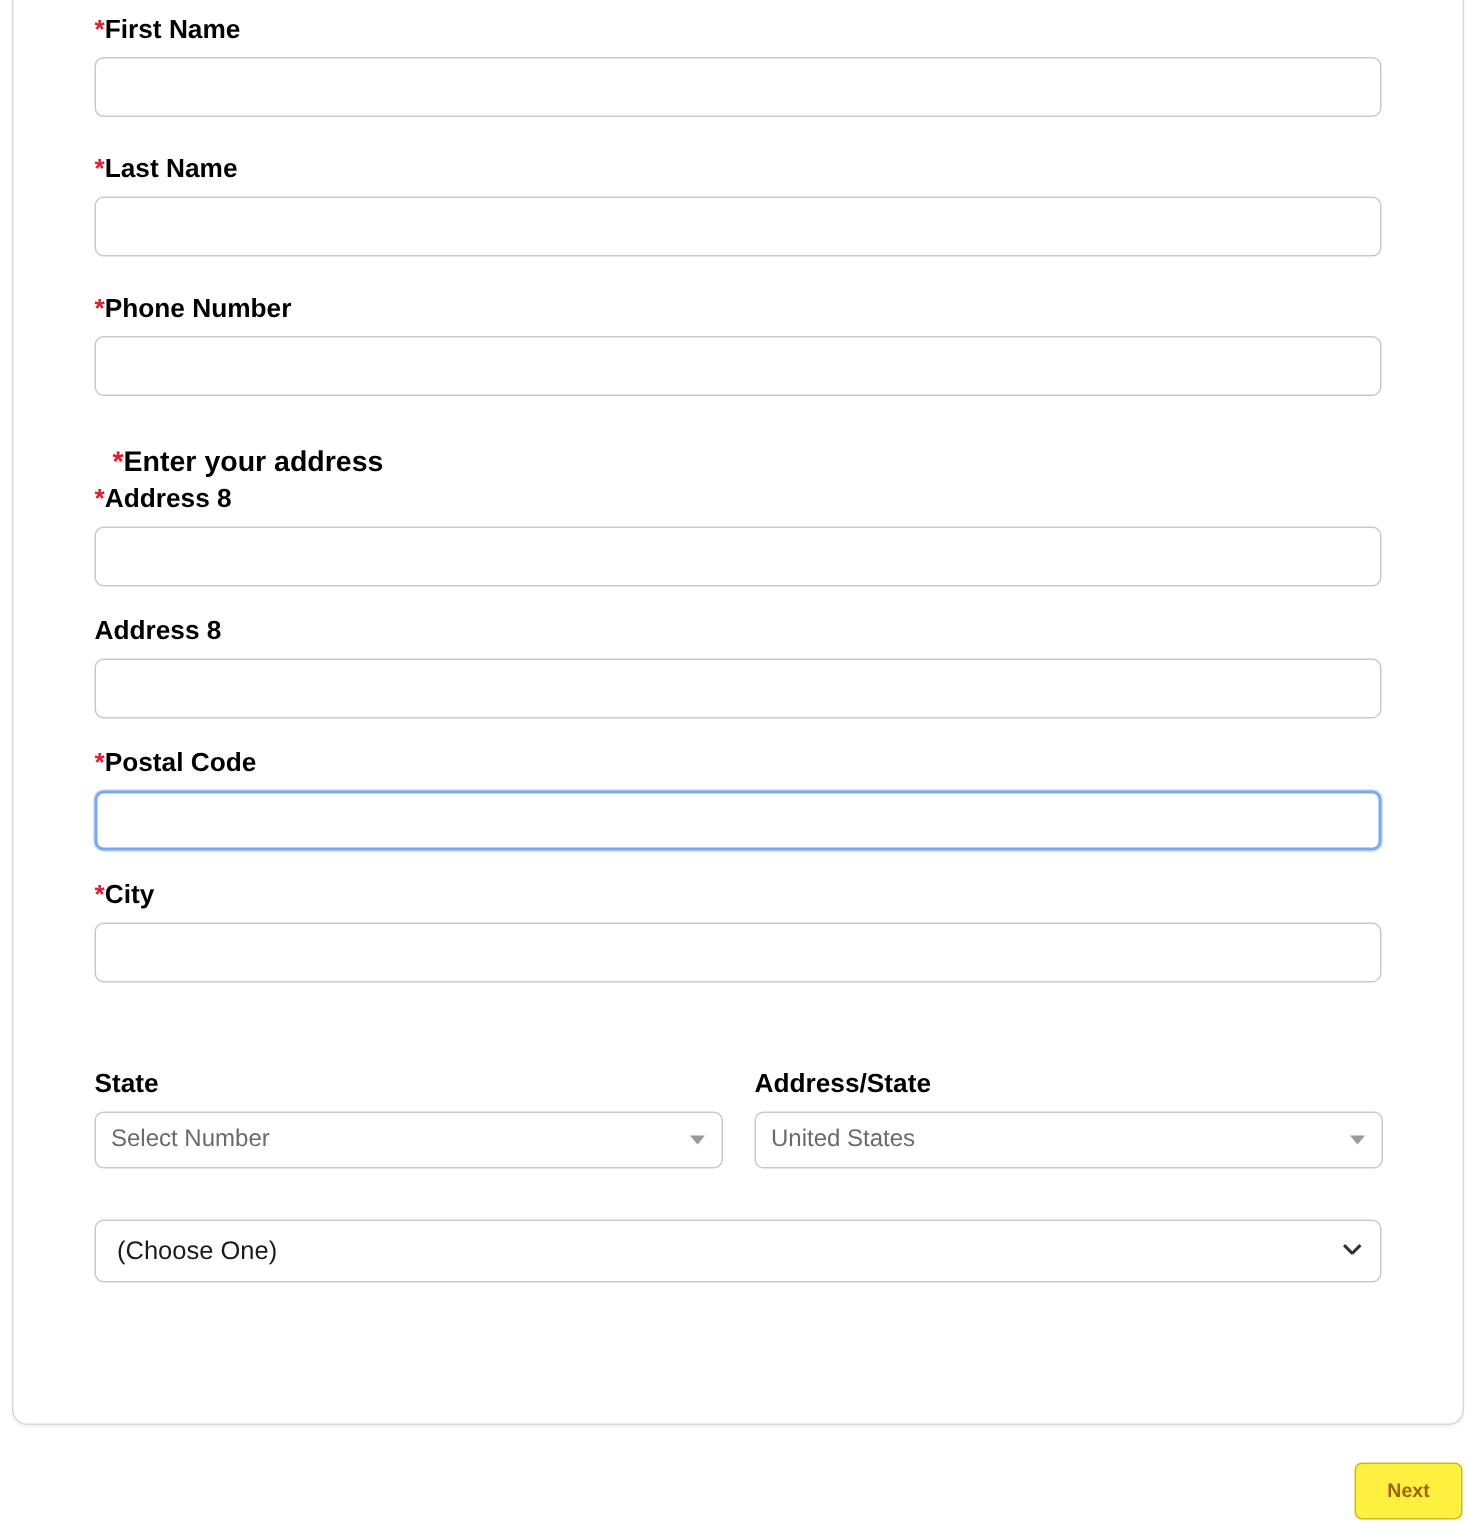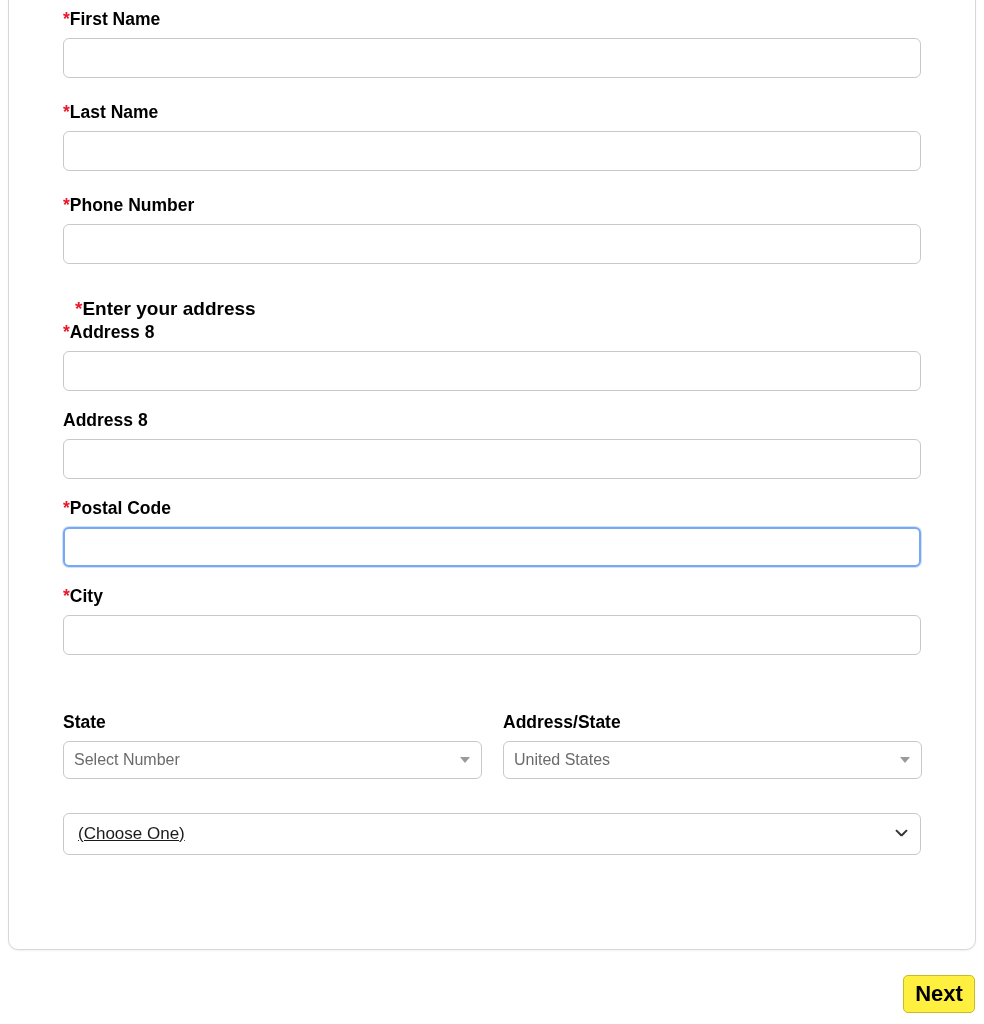--- a/index.html
+++ b/index.html
@@ -127,21 +127,20 @@
     border: 1px solid #c9c9c9;
     border-radius: 6px;
     background: #ffffff;
     font-size: 17px;
     font-family: "Liberation Sans", sans-serif;
     color: #1a1a1a;
     padding: 0 34px 0 14px;
     line-height: 40px;
     white-space: nowrap;
     overflow: hidden;
-    text-decoration: underline;
   }
   .chev {
     position: absolute;
     right: 14px;
     top: 14px;
     width: 12px;
     height: 12px;
   }
   .chev:before, .chev:after {
     content: "";
@@ -156,23 +155,23 @@
 
   .next-button {
     position: absolute;
     left: 903px;
     top: 975px;
     width: 72px;
     height: 38px;
     background: #ffef3f;
     border: 1px solid #c9bb22;
     border-radius: 5px;
-    font-size: 22px;
-    font-weight: bold;
-    color: #000000;
+    font-size: 13px;
+    font-weight: bold;
+    color: #a16207;
     font-family: "Liberation Sans", sans-serif;
     text-align: center;
     line-height: 36px;
     cursor: pointer;
     box-sizing: border-box;
   }
 </style>
 </head>
 <body>
 

